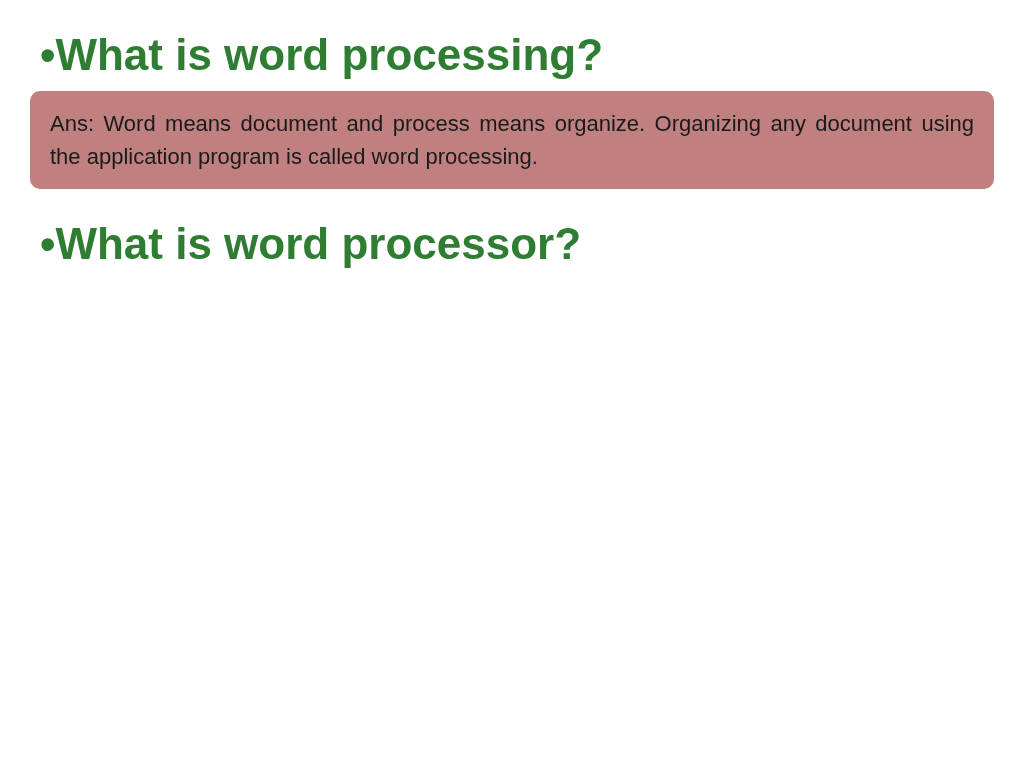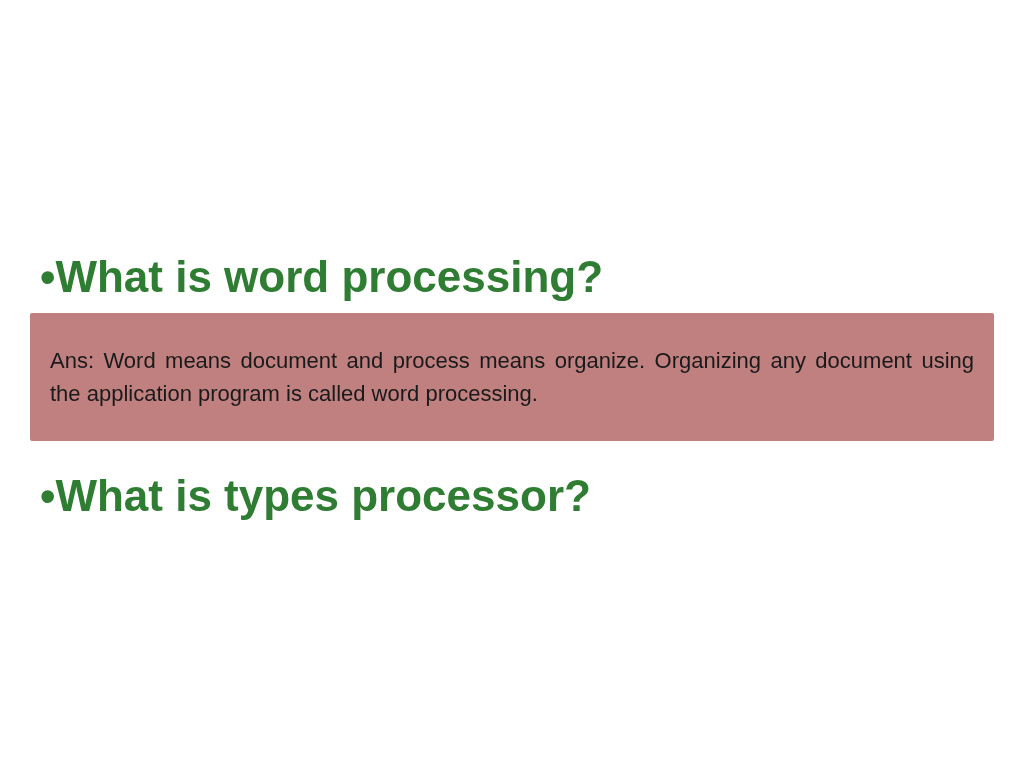--- a/index.html
+++ b/index.html
@@ -1,19 +1,18 @@
 <!DOCTYPE html>
 <html><head>
   <meta charset="utf-8">
   <style>
     * {
       margin: 0;
       padding: 0;
       box-sizing: border-box;
-      justify-content: center;
     }
 
     body {
       width: 1024px;
       height: 768px;
       background-color: #ffffff;
       font-family: Arial, sans-serif;
       overflow: hidden;
     }
 
@@ -29,22 +28,22 @@
 
     .question-heading {
       color: #2e7d32;
       font-size: 44px;
       font-weight: bold;
       padding: 10px 10px 5px 10px;
     }
 
     .answer-box {
       background-color: #c08080;
-      padding: 31px 20px;
-      border-radius: 2px;
+      padding: 16px 20px;
+      border-radius: 10px;
     }
 
     .answer-text {
       font-size: 22px;
       color: #1a1a1a;
       line-height: 1.5;
       text-align: justify;
     }
 
     .section {
@@ -63,16 +62,16 @@
 <div class="page">
 
   <div class="section">
     <div class="question-heading">•What is word processing?</div>
     <div class="answer-box">
       <p class="answer-text">Ans:  Word  means  document  and  process  means organize. Organizing any document using the application program is called word processing.</p>
     </div>
   </div>
 
   <div class="section section2">
-    <div class="question-heading">•What is types processor?</div>
+    <div class="question-heading">•What is word processor?</div>
   </div>
 
 </div>
 
 </body></html>

